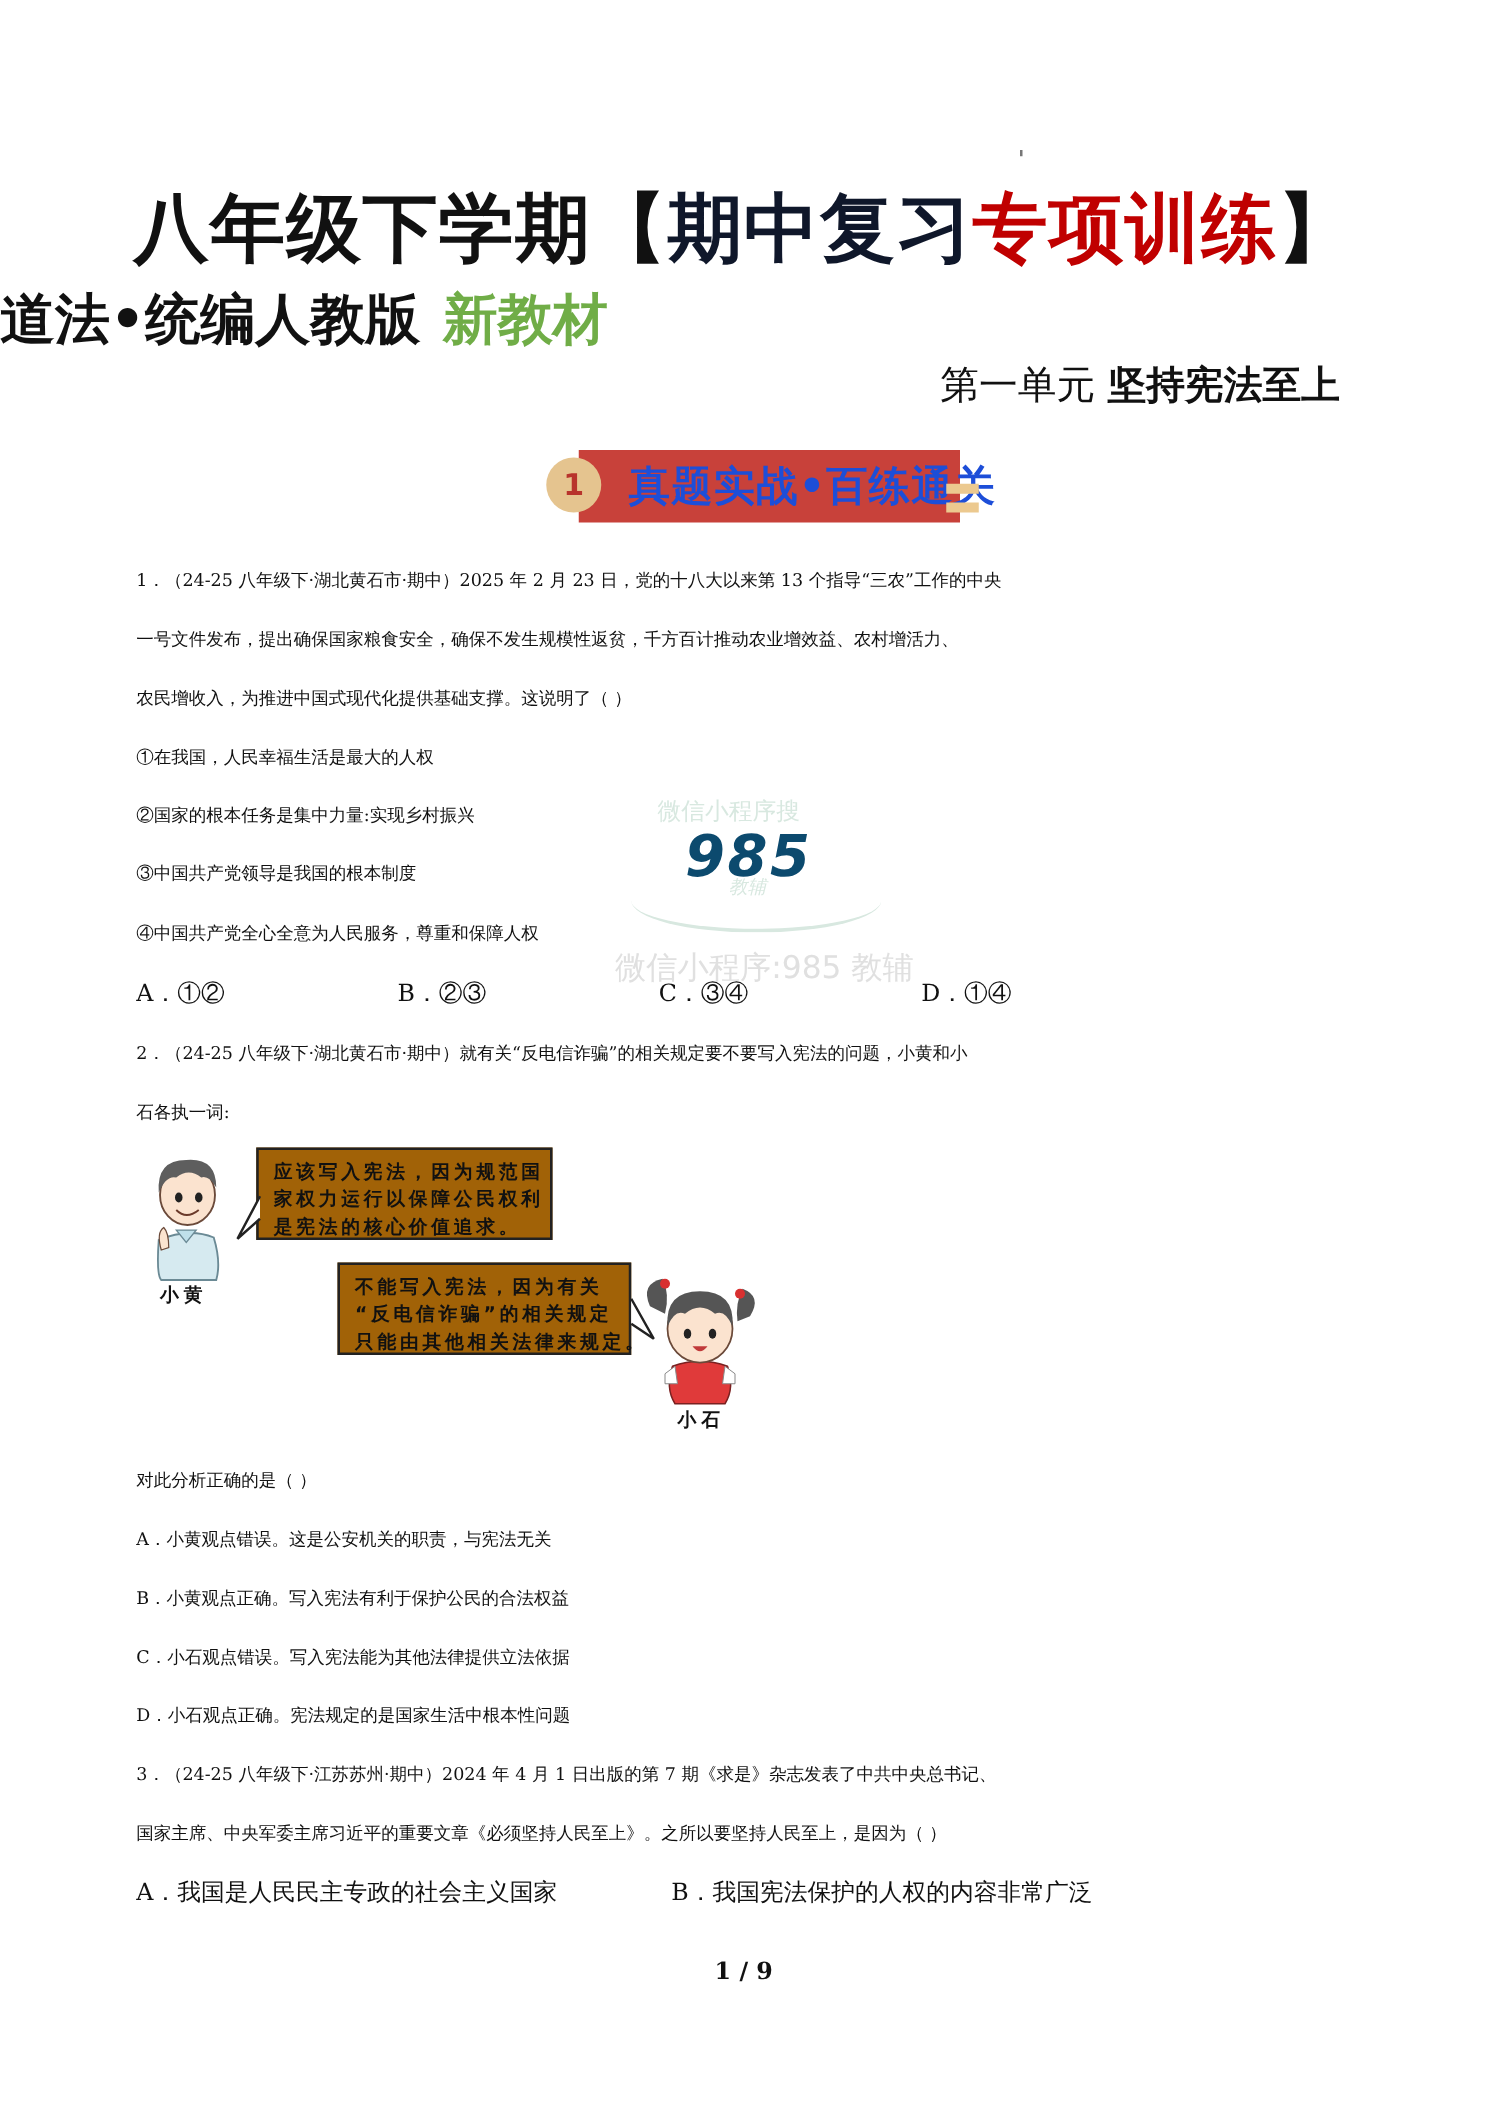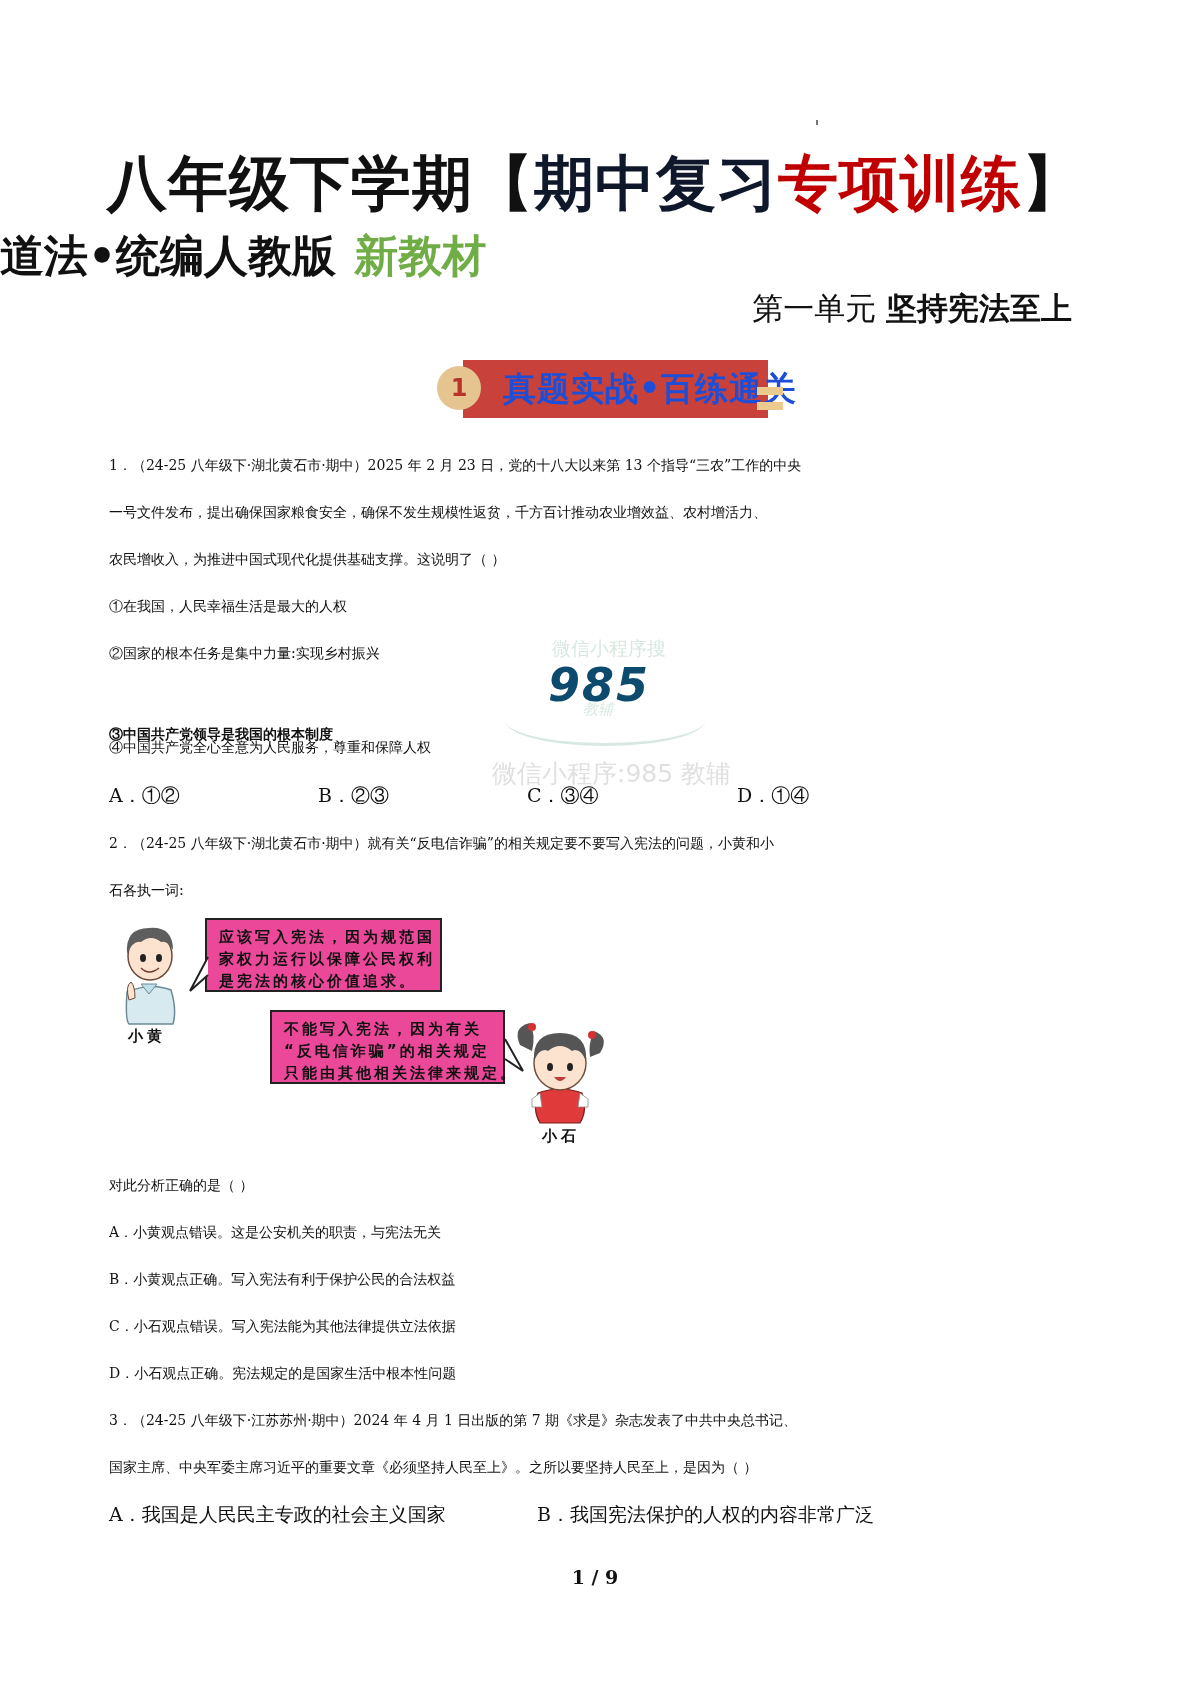--- a/index.html
+++ b/index.html
@@ -24,27 +24,27 @@
           color:#b8332c;font-family:"DejaVu Sans","Liberation Sans",sans-serif;font-weight:bold;font-size:24px;
           text-align:center;line-height:44px;}
   .banner .btxt{position:absolute;left:66px;top:0;line-height:58px;color:#1d4ed8;font-family:"DejaVu Sans","Liberation Sans",sans-serif;
           font-weight:bold;font-size:33px;letter-spacing:1px;}
   .banner .tan{position:absolute;left:320px;width:26px;height:8px;background:#ecc98f;}
 
   .line{font-size:14px;line-height:26px;left:109px;}
   .opt{font-size:19px;line-height:26px;}
 
   .wm{color:#d8e8e0;font-family:"DejaVu Sans","Liberation Sans",sans-serif;}
-  .wm1{top:636px;left:526px;font-size:19px;margin-left:26px;}
+  .wm1{top:636px;left:526px;font-size:19px;}
   .wm2{top:658px;left:548px;font-size:46px;font-style:italic;font-weight:bold;color:#0c4a6e;letter-spacing:2px;}
   .wm3{top:700px;left:583px;font-size:15px;font-style:italic;}
   .wm4{top:757px;left:492px;font-size:25px;color:#e0e0e0;}
   .wmarc{top:695px;left:505px;width:200px;height:48px;border-bottom:3px solid #d8e8e0;border-radius:0 0 60% 60%;}
 
-  .bubble{position:absolute;border:2px solid #222;background:#ec4899;font-size:15px;line-height:22px;
+  .bubble{position:absolute;border:2px solid #222;background:#a16207;font-size:15px;line-height:22px;
           font-family:"DejaVu Sans","Liberation Sans",sans-serif;font-weight:bold;letter-spacing:3px;padding:6px 12px;box-sizing:border-box;}
   .b1{top:918px;left:205px;width:237px;height:74px;}
   .b2{top:1010px;left:270px;width:235px;height:74px;}
   .label-char{font-family:"DejaVu Sans","Liberation Sans",sans-serif;font-weight:bold;font-size:15px;letter-spacing:4px;}
   .pageno{top:1566px;left:0;width:1190px;text-align:center;font-weight:bold;font-size:19px;}
 </style>
 </head>
 <body>
 
 <div class="abs tick"></div>
@@ -71,21 +71,21 @@
 <div class="abs wm wm2">985</div>
 <div class="abs wm wm3">教辅</div>
 <div class="abs wmarc"></div>
 <div class="abs wm wm4">微信小程序:985 教辅</div>
 
 <div class="abs line" style="top:452px;">1．（24-25 八年级下·湖北黄石市·期中）2025 年 2 月 23 日，党的十八大以来第 13 个指导“三农”工作的中央</div>
 <div class="abs line" style="top:499px;">一号文件发布，提出确保国家粮食安全，确保不发生规模性返贫，千方百计推动农业增效益、农村增活力、</div>
 <div class="abs line" style="top:546px;">农民增收入，为推进中国式现代化提供基础支撑。这说明了（    ）</div>
 <div class="abs line" style="top:593px;">①在我国，人民幸福生活是最大的人权</div>
 <div class="abs line" style="top:640px;">②国家的根本任务是集中力量:实现乡村振兴</div>
-<div class="abs line" style="top:721px;font-weight:bold;">③中国共产党领导是我国的根本制度</div>
+<div class="abs line" style="top:686px;">③中国共产党领导是我国的根本制度</div>
 <div class="abs line" style="top:734px;">④中国共产党全心全意为人民服务，尊重和保障人权</div>
 <div class="abs opt" style="top:782px;left:109px;">A．①②</div>
 <div class="abs opt" style="top:782px;left:318px;">B．②③</div>
 <div class="abs opt" style="top:782px;left:527px;">C．③④</div>
 <div class="abs opt" style="top:782px;left:737px;">D．①④</div>
 
 <div class="abs line" style="top:830px;">2．（24-25 八年级下·湖北黄石市·期中）就有关“反电信诈骗”的相关规定要不要写入宪法的问题，小黄和小</div>
 <div class="abs line" style="top:877px;">石各执一词:</div>
 
 <div class="abs" style="top:915px;left:110px;width:510px;height:240px;">

